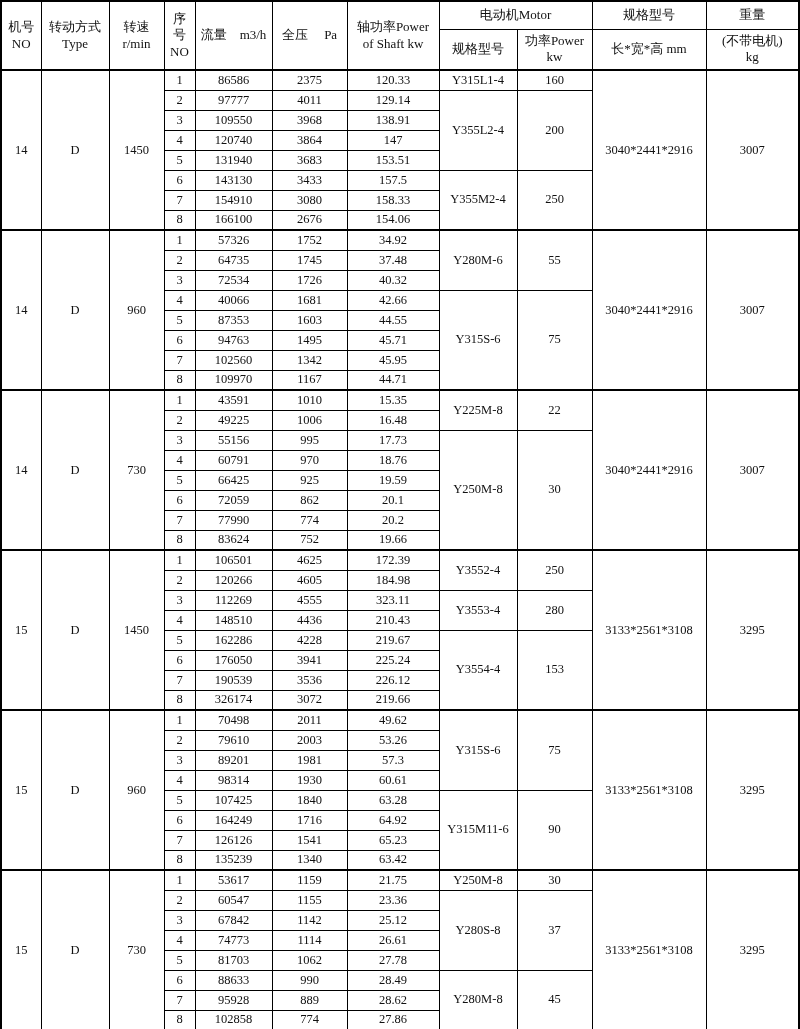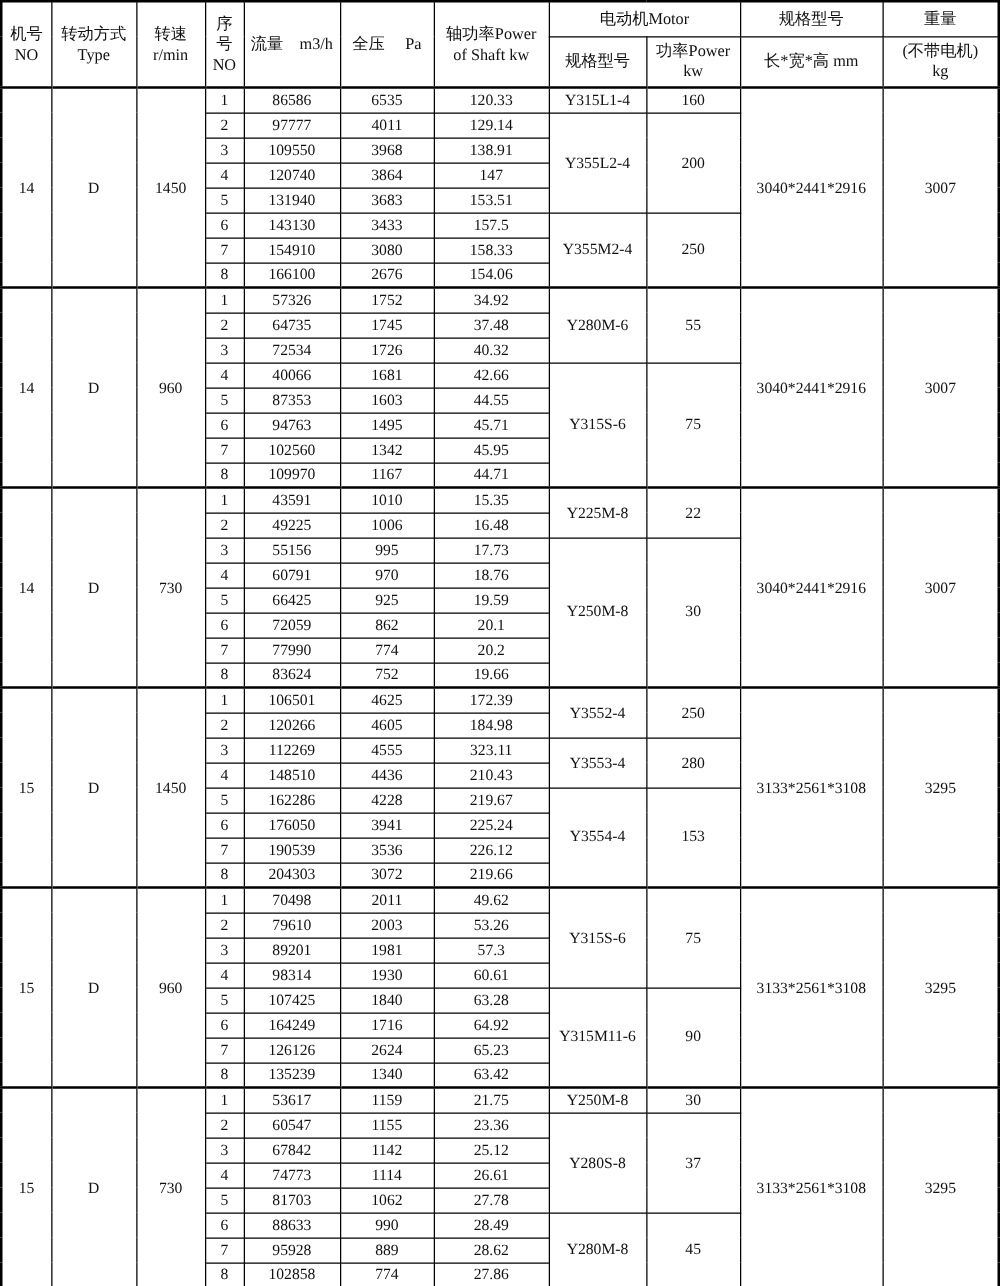--- a/index.html
+++ b/index.html
@@ -77,21 +77,21 @@
 kg</th>
     </tr>
   </thead>
   <tbody>
       <tr class="block-start">
         <td rowspan="8">14</td>
         <td rowspan="8">D</td>
         <td rowspan="8">1450</td>
         <td>1</td>
         <td>86586</td>
-        <td>6535</td>
+        <td>2375</td>
         <td>120.33</td>
         <td>Y315L1-4</td>
         <td>160</td>
         <td rowspan="8">3040*2441*2916</td>
         <td rowspan="8">3007</td>
       </tr>
       <tr>
         <td>2</td>
         <td>97777</td>
         <td>4011</td>
@@ -299,21 +299,21 @@
         <td>225.24</td>
       </tr>
       <tr>
         <td>7</td>
         <td>190539</td>
         <td>3536</td>
         <td>226.12</td>
       </tr>
       <tr>
         <td>8</td>
-        <td>204303</td>
+        <td>326174</td>
         <td>3072</td>
         <td>219.66</td>
       </tr>
       <tr class="block-start">
         <td rowspan="8">15</td>
         <td rowspan="8">D</td>
         <td rowspan="8">960</td>
         <td>1</td>
         <td>70498</td>
         <td>2011</td>
@@ -351,21 +351,21 @@
       </tr>
       <tr>
         <td>6</td>
         <td>164249</td>
         <td>1716</td>
         <td>64.92</td>
       </tr>
       <tr>
         <td>7</td>
         <td>126126</td>
-        <td>2624</td>
+        <td>1541</td>
         <td>65.23</td>
       </tr>
       <tr>
         <td>8</td>
         <td>135239</td>
         <td>1340</td>
         <td>63.42</td>
       </tr>
       <tr class="block-start">
         <td rowspan="8">15</td>

